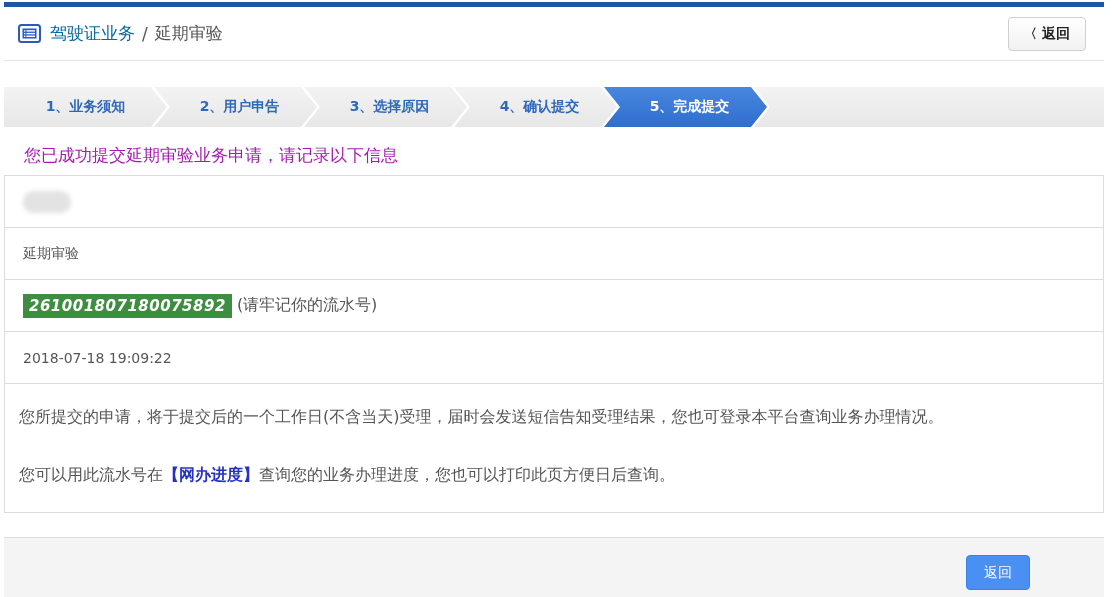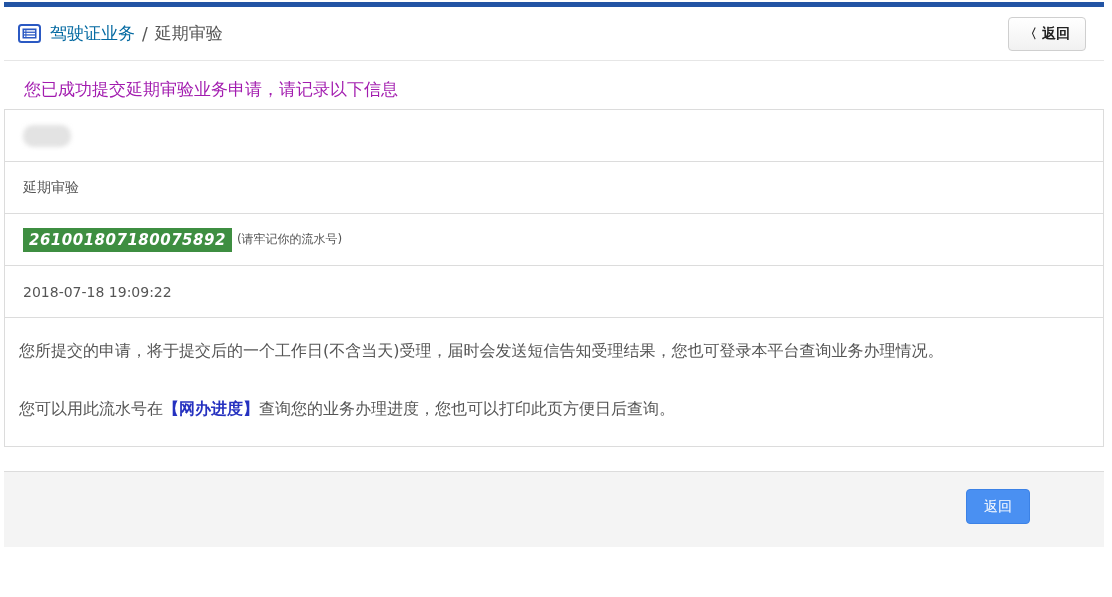--- a/index.html
+++ b/index.html
@@ -126,21 +126,21 @@
   .badge {
     background: #3e8e41;
     color: #fff;
     font-weight: bold;
     font-size: 15px;
     letter-spacing: 0.5px;
     padding: 3px 6px;
     margin-right: 5px;
     font-style: italic;
   }
-  .badge-note { color: #555; font-size: 12px; }
+  .badge-note { color: #555; font-size: 16px; }
 
   .notes { padding: 21px 14px 26px; font-size: 16px; color: #555; line-height: 1.45; }
   .notes p { margin: 0; }
   .notes p.gap { margin-bottom: 35px; }
   .link { color: #2531c0; font-weight: 600; text-decoration: none; cursor: pointer; }
 
   
   footer {
     margin-top: 24px;
     height: 76px;
@@ -188,20 +188,28 @@
       <span class="t-primary">驾驶证业务</span>
       <span class="t-sep">/</span>
       <span class="t-secondary">延期审验</span>
     </div>
     <button class="back-top">
       <span class="chev">〈</span>
       <span>返回</span>
     </button>
   </header>
 
+  <nav class="steps">
+    <div class="step first">1、业务须知</div>
+    <div class="step">2、用户申告</div>
+    <div class="step">3、选择原因</div>
+    <div class="step">4、确认提交</div>
+    <div class="step active">5、完成提交</div>
+    <div class="step filler"></div>
+  </nav>
 
   <h2 class="msg">您已成功提交延期审验业务申请，请记录以下信息</h2>
 
   <section class="panel">
     <div class="row">
       <div class="cell-value">
         <span class="redacted"></span>
       </div>
     </div>
     <div class="row">

